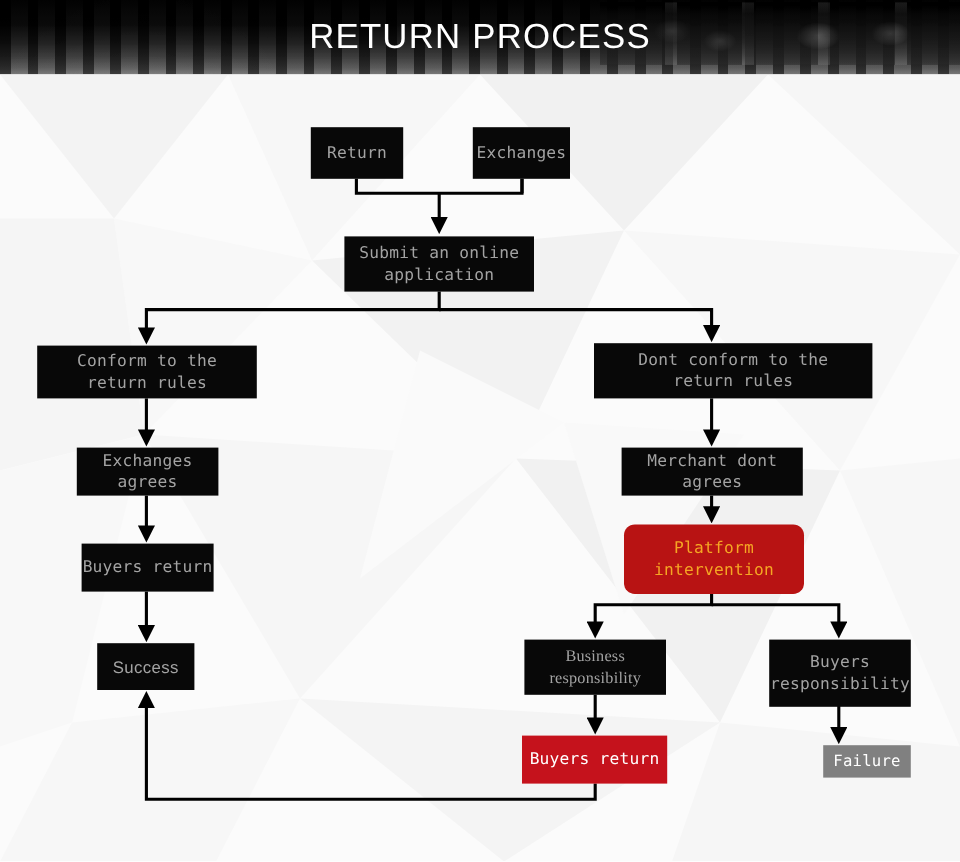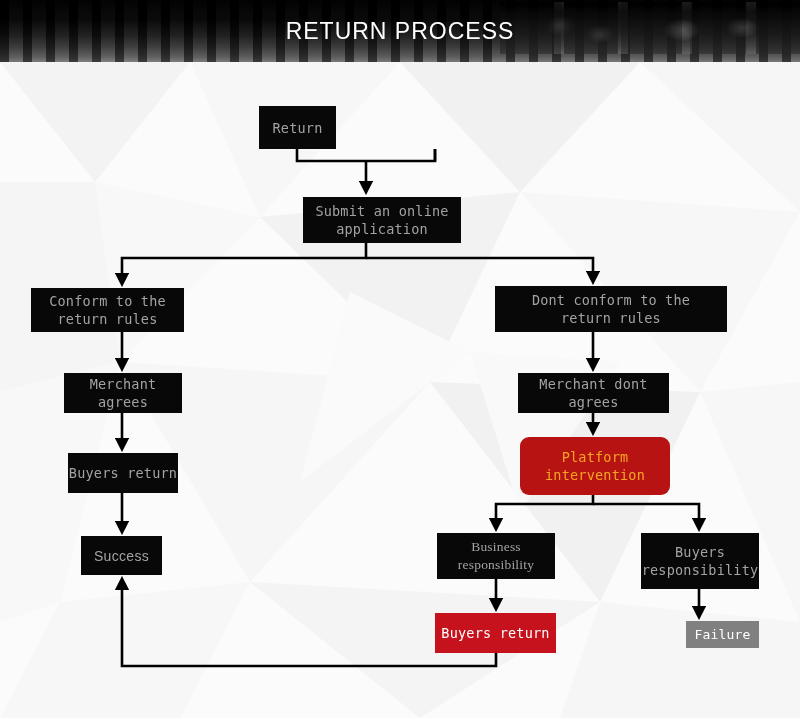--- a/index.html
+++ b/index.html
@@ -59,21 +59,21 @@
     opacity: .9;
   }
   #header-title {
     position: absolute;
     left: 0; top: 0;
     width: 800px; height: 62px;
     line-height: 62px;
     text-align: center;
     color: #ffffff;
     font-family: "Liberation Sans", "DejaVu Sans", sans-serif;
-    font-size: 23px;
+    font-size: 29px;
     font-weight: 400;
     letter-spacing: 1px;
     white-space: nowrap;
   }
 
   
   #bg-poly {
     position: absolute;
     left: 0; top: 62px;
     width: 800px; height: 656px;
@@ -186,31 +186,32 @@
 
       <path d="M 496,579 L 496,605" marker-end="url(#arrow)"></path>
       <path d="M 699,579 L 699,613" marker-end="url(#arrow)"></path>
 
       <path d="M 496,653 L 496,666 L 122,666 L 122,583" marker-end="url(#arrow)"></path>
     </g>
   </svg>
 
   <div class="node" style="left:259px; top:106px; width:77px; height:43px;">Return</div>
 
-
-  <div class="node" style="left:287px; top:197px; width:158px; height:46px;margin-left:16px;">Submit an online
+  <div class="node" style="left:394px; top:106px; width:81px; height:43px;">Exchanges</div>
+
+  <div class="node" style="left:287px; top:197px; width:158px; height:46px;">Submit an online
 application</div>
 
-  <div class="node" style="left:31px; top:288px; width:153px; height:44px;">Conform to the
+  <div class="node" style="left:31px; top:288px; width:183px; height:44px;">Conform to the
 return rules</div>
 
   <div class="node" style="left:495px; top:286px; width:232px; height:46px;">Dont conform to the
 return rules</div>
 
-  <div class="node" style="left:64px; top:373px; width:118px; height:40px;">Merchant agrees</div>
+  <div class="node" style="left:64px; top:373px; width:118px; height:40px;">Exchanges agrees</div>
 
   <div class="node" style="left:518px; top:373px; width:151px; height:40px;">Merchant dont agrees</div>
 
   <div class="node" style="left:68px; top:453px; width:110px; height:40px;">Buyers return</div>
 
   <div class="node red-round" style="left:520px; top:437px; width:150px; height:58px;">Platform
 intervention</div>
 
   <div class="node sans" style="left:81px; top:536px; width:81px; height:39px;">Success</div>
 

